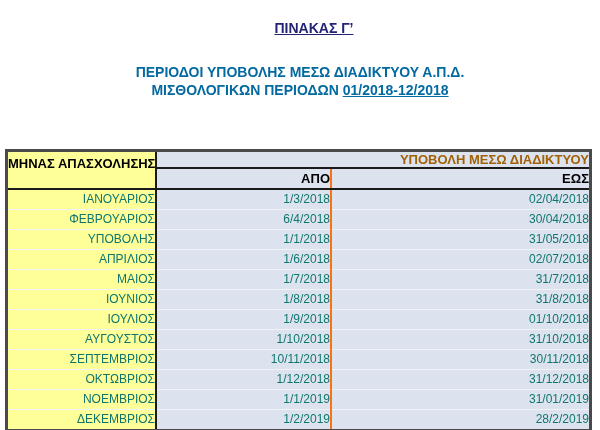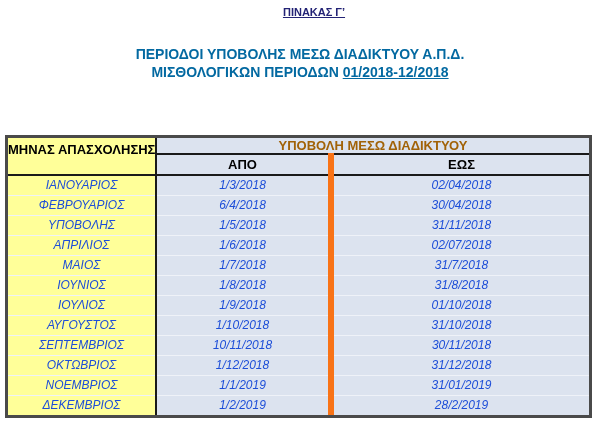--- a/index.html
+++ b/index.html
@@ -5,23 +5,23 @@
   * { margin: 0; padding: 0; box-sizing: border-box; }
   html, body { background: #ffffff; }
   body {
     width: 600px; height: 430px;
     font-family: "Liberation Sans", sans-serif;
     overflow: hidden;
   }
   .page { position: relative; width: 600px; height: 430px; background: #ffffff; }
 
   .doc-title {
-    margin-top: 6px;
+    margin-top: 20px;
     text-align: center;
-    font-size: 11px;
+    font-size: 14px;
     font-weight: bold;
     color: #232375;
     padding-left: 28px;
   }
   .doc-title span { text-decoration: underline; }
 
   .subtitle {
     margin-top: 27px;
     text-align: center;
     font-size: 14px;
@@ -33,21 +33,21 @@
 
   .tablewrap {
     position: absolute;
     left: 5px; top: 129px;
     width: 587px;
     border: 3px solid #4a4a4a;
     background: #dce3ef;
   }
   table { border-collapse: collapse; width: 100%; table-layout: fixed; }
   td {
-    text-align: center;
+    text-align: right;
     vertical-align: middle;
     font-size: 12px;
     overflow: hidden;
     white-space: nowrap;
   }
   .yc { background: #ffff99; }
   .bc { background: #dce3ef; }
 
   .mh {
     vertical-align: top;
@@ -65,27 +65,26 @@
     color: #a16207;
     border-bottom: 2px solid #1a1a1a;
   }
   .sh {
     height: 21px;
     font-weight: bold;
     font-size: 13px;
     color: #000000;
     border-bottom: 2px solid #1a1a1a;
   }
-  .colsep { border-right: 6px solid #f97316; }
+  .colsep { border-right: 2px solid #f97316; }
 
   .dr td {
     height: 20px;
-    color: #1d4ed8;
+    color: #0f766e;
     border-top: 1px solid rgba(255,255,255,0.55);
-    font-style: italic;
   }
   .dr .yc { border-right: 2px solid #1a1a1a; }
 </style>
 </head>
 <body>
 
 <div class="page">
 
   <div class="doc-title">
     <span>ΠΙΝΑΚΑΣ Γ’</span>
@@ -118,22 +117,22 @@
           <td class="bc colsep">1/3/2018</td>
           <td class="bc">02/04/2018</td>
         </tr>
         <tr class="dr">
           <td class="yc">ΦΕΒΡΟΥΑΡΙΟΣ</td>
           <td class="bc colsep">6/4/2018</td>
           <td class="bc">30/04/2018</td>
         </tr>
         <tr class="dr">
           <td class="yc">ΥΠΟΒΟΛΗΣ</td>
-          <td class="bc colsep">1/5/2018</td>
-          <td class="bc">31/11/2018</td>
+          <td class="bc colsep">1/1/2018</td>
+          <td class="bc">31/05/2018</td>
         </tr>
         <tr class="dr">
           <td class="yc">ΑΠΡΙΛΙΟΣ</td>
           <td class="bc colsep">1/6/2018</td>
           <td class="bc">02/07/2018</td>
         </tr>
         <tr class="dr">
           <td class="yc">ΜΑΙΟΣ</td>
           <td class="bc colsep">1/7/2018</td>
           <td class="bc">31/7/2018</td>

